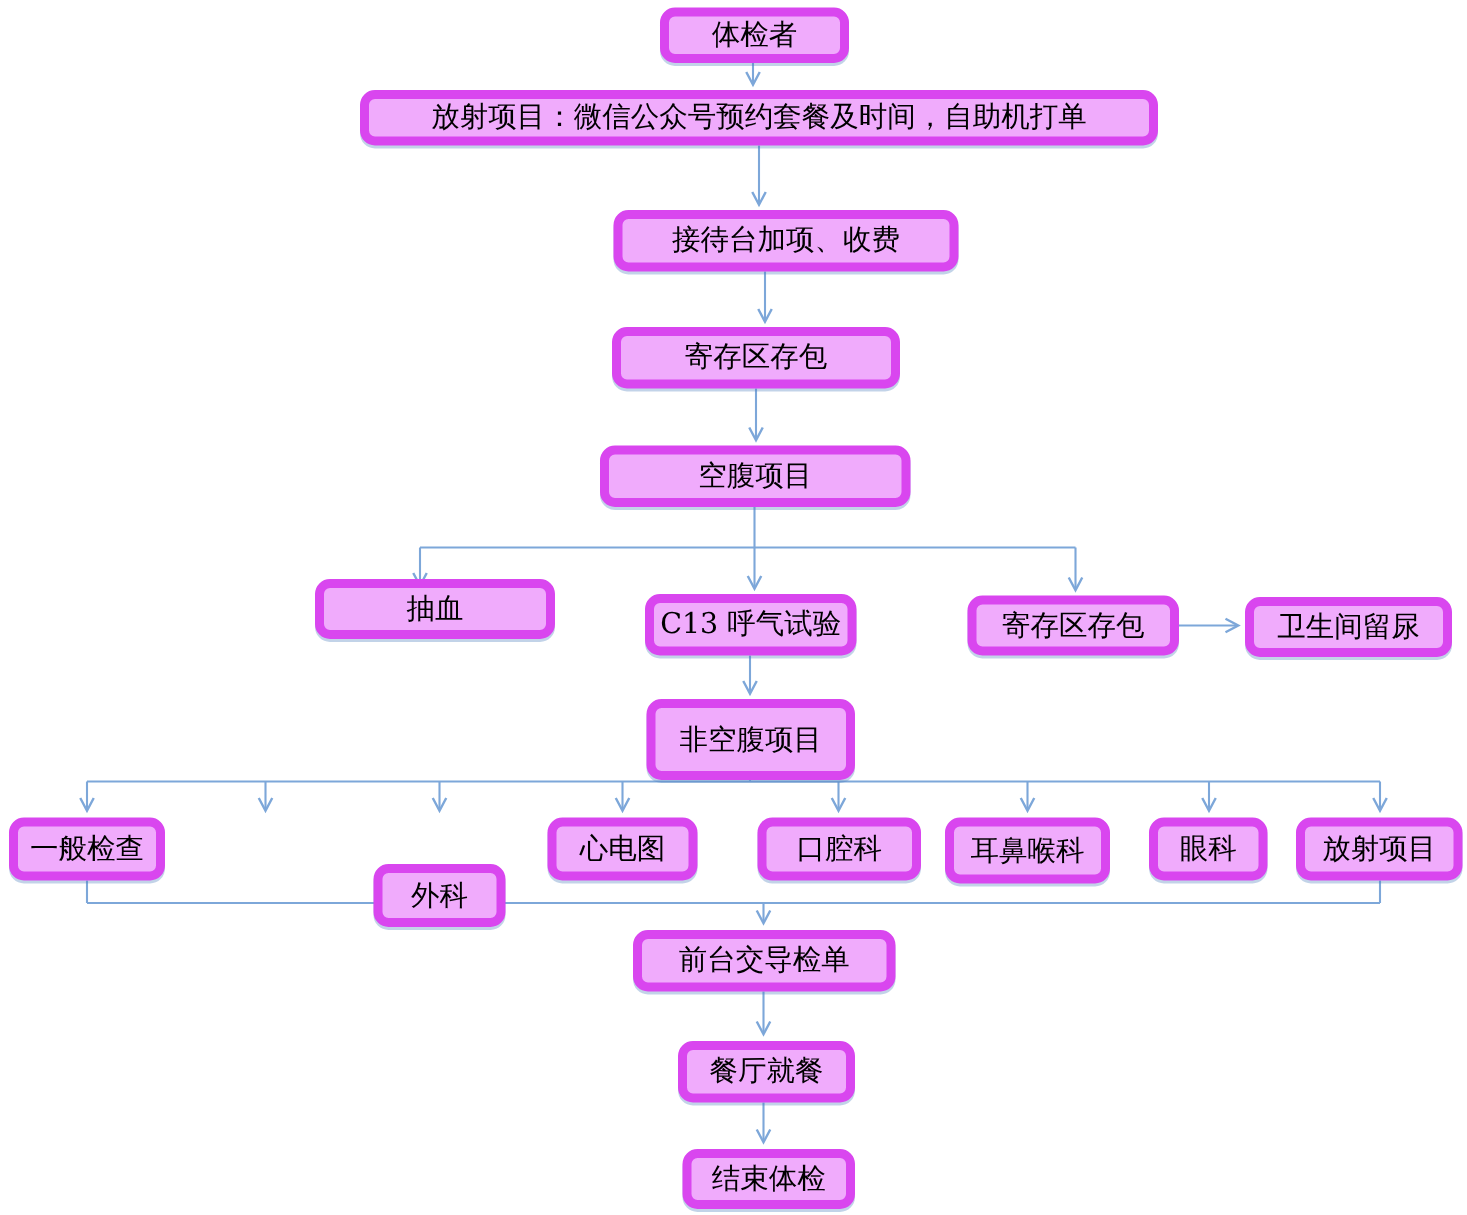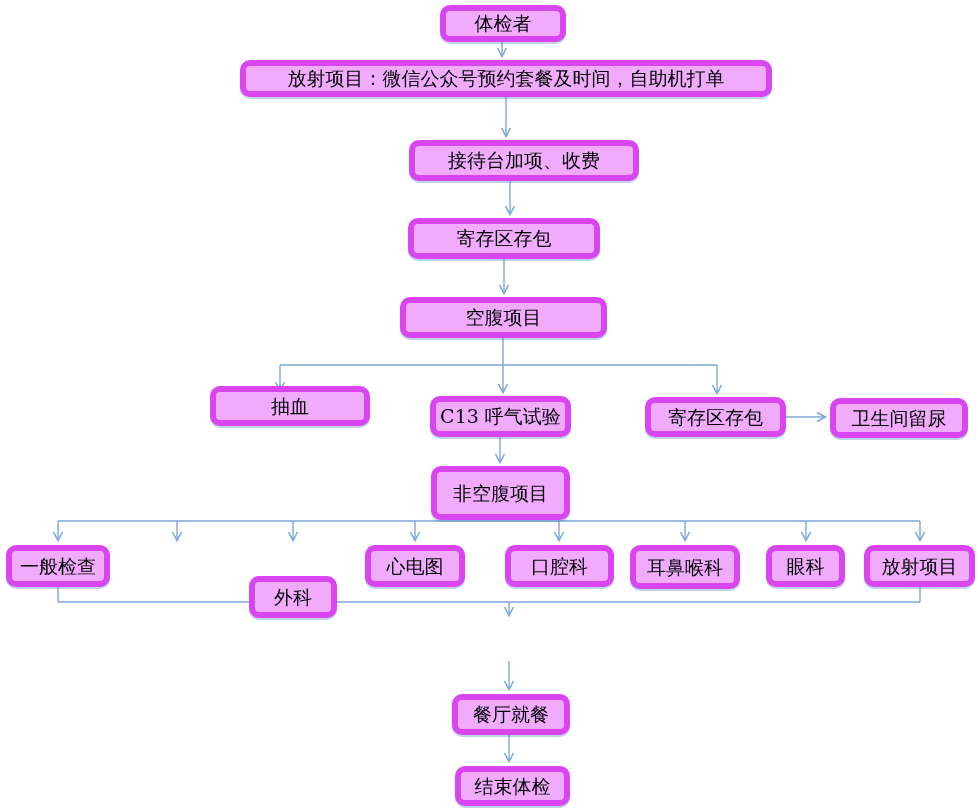--- a/index.html
+++ b/index.html
@@ -85,16 +85,17 @@
   <div class="node" id="n-ultrasound">寄存区存包</div>
   <div class="node" id="n-urine">卫生间留尿</div>
   <div class="node" id="n-nonfasting">非空腹项目</div>
   <div class="node" id="n-general">一般检查</div>
   <div class="node" id="n-surgery">外科</div>
   <div class="node" id="n-ecg">心电图</div>
   <div class="node" id="n-dental">口腔科</div>
   <div class="node" id="n-ent">耳鼻喉科</div>
   <div class="node" id="n-eye">眼科</div>
   <div class="node" id="n-radiology">放射项目</div>
+  <div class="node" id="n-frontdesk">前台交导检单</div>
   <div class="node" id="n-dining">餐厅就餐</div>
   <div class="node" id="n-end">结束体检</div>
 
 </div>
 
 </body></html>

